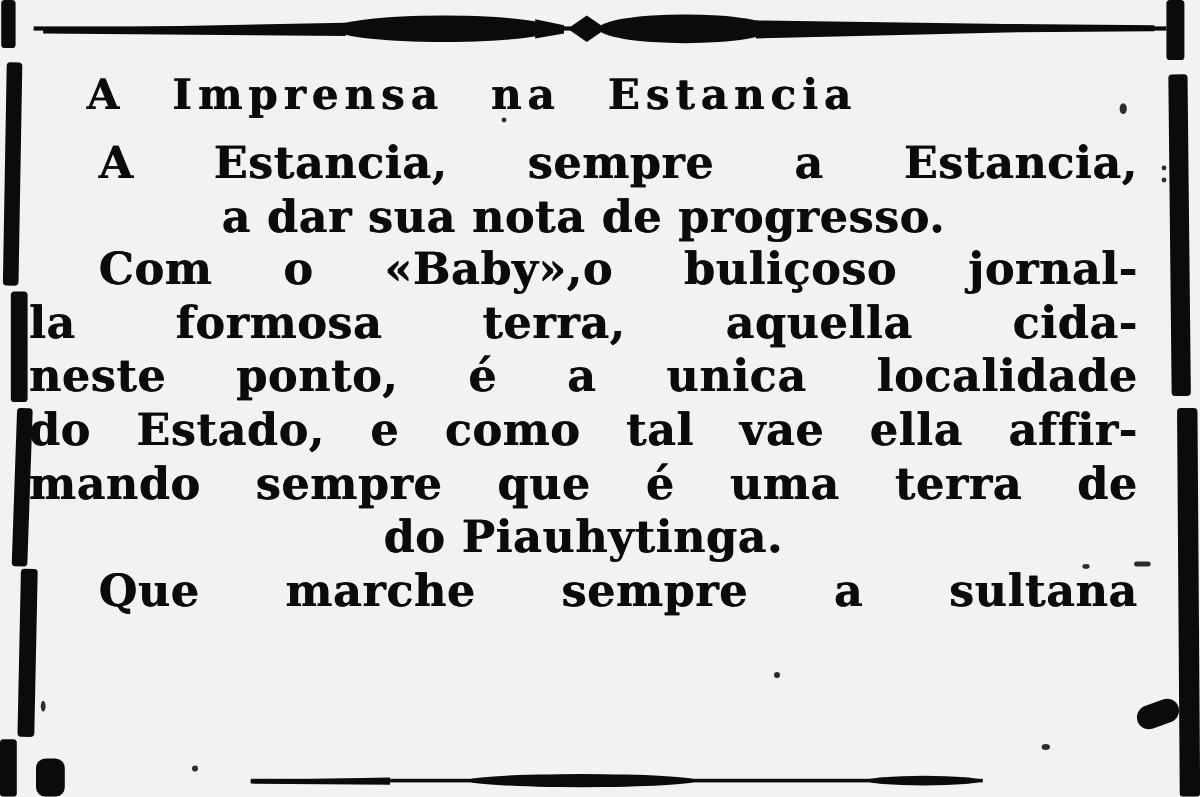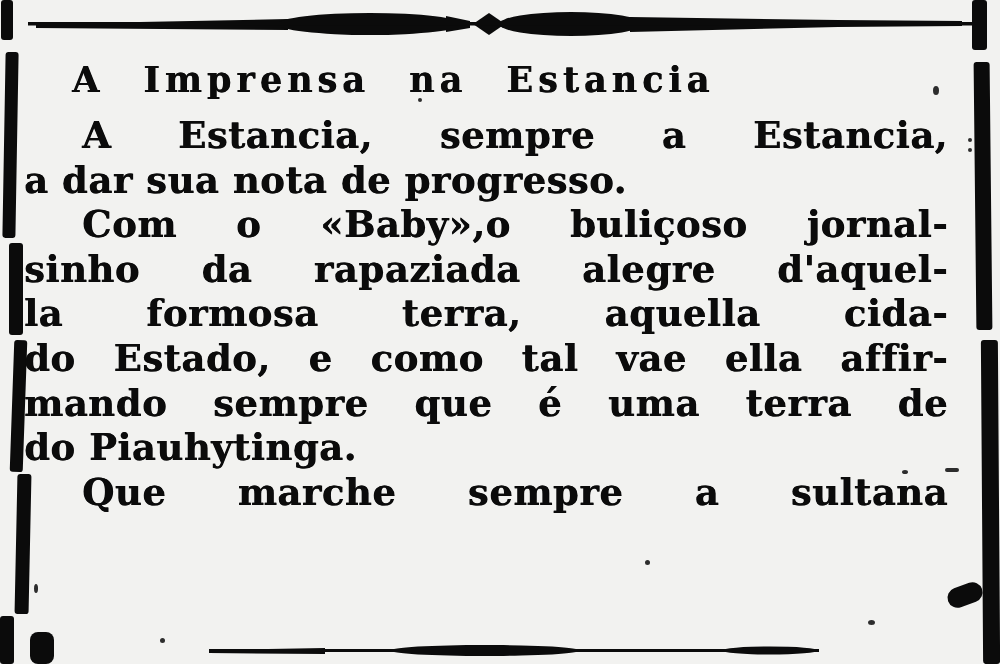--- a/index.html
+++ b/index.html
@@ -33,21 +33,21 @@
 
   .article {
     position: absolute; left: 24px; top: 97px; width: 924px; margin-top: 16px;
   }
   .line {
     height: 44.6px; line-height: 44.6px;
     font-size: 37px; font-weight: bold;
     letter-spacing: 0.5px;
     white-space: nowrap;
     text-shadow: 0.5px 0 0 var(--ink, #0b0b0b);
-    text-align: left;
+    text-align: center;
   }
   .line.just { text-align: justify; text-align-last: justify; white-space: normal; }
   .line.indent { text-indent: 58px; }
 </style>
 </head>
 <body style="--ink: #0b0b0b; --paper: #f2f2f0;">
 
 <div class="scan">
 
   <svg class="rule-svg rule-top" viewBox="0 0 962 40" preserveAspectRatio="none">
@@ -83,22 +83,22 @@
   <div class="speck" style="left:160px; top:638px; width:5px; height:5px;"></div>
   <div class="speck" style="left:418px; top:98px;  width:4px; height:4px;"></div>
   <div class="speck" style="left:34px; top:584px;  width:4px; height:9px;"></div>
 
   <h1 class="headline">A Imprensa na Estancia</h1>
 
   <div class="article">
     <div class="line just indent">A Estancia, sempre a Estancia,</div>
     <div class="line">a dar sua nota de progresso.</div>
     <div class="line just indent">Com o «Baby»,o buliçoso jornal-</div>
-    <div class="line just">sinho da rapaziada alegre d'aquel-</div>
     <div class="line just">la formosa terra, aquella cida-</div>
+    <div class="line just">neste ponto, é a unica localidade</div>
     <div class="line just">do Estado, e como tal vae ella affir-</div>
     <div class="line just">mando sempre que é uma terra de</div>
     <div class="line">do Piauhytinga.</div>
     <div class="line just indent">Que marche sempre a sultana</div>
   </div>
 
   <svg class="rule-svg rule-bottom" viewBox="0 0 618 22" preserveAspectRatio="none">
     <polygon points="4,10 120,8 120,14 4,13" fill="currentColor"></polygon>
     <ellipse cx="280" cy="10.5" rx="95" ry="5.5" fill="currentColor"></ellipse>
     <ellipse cx="565" cy="10.5" rx="48" ry="4" fill="currentColor"></ellipse>

